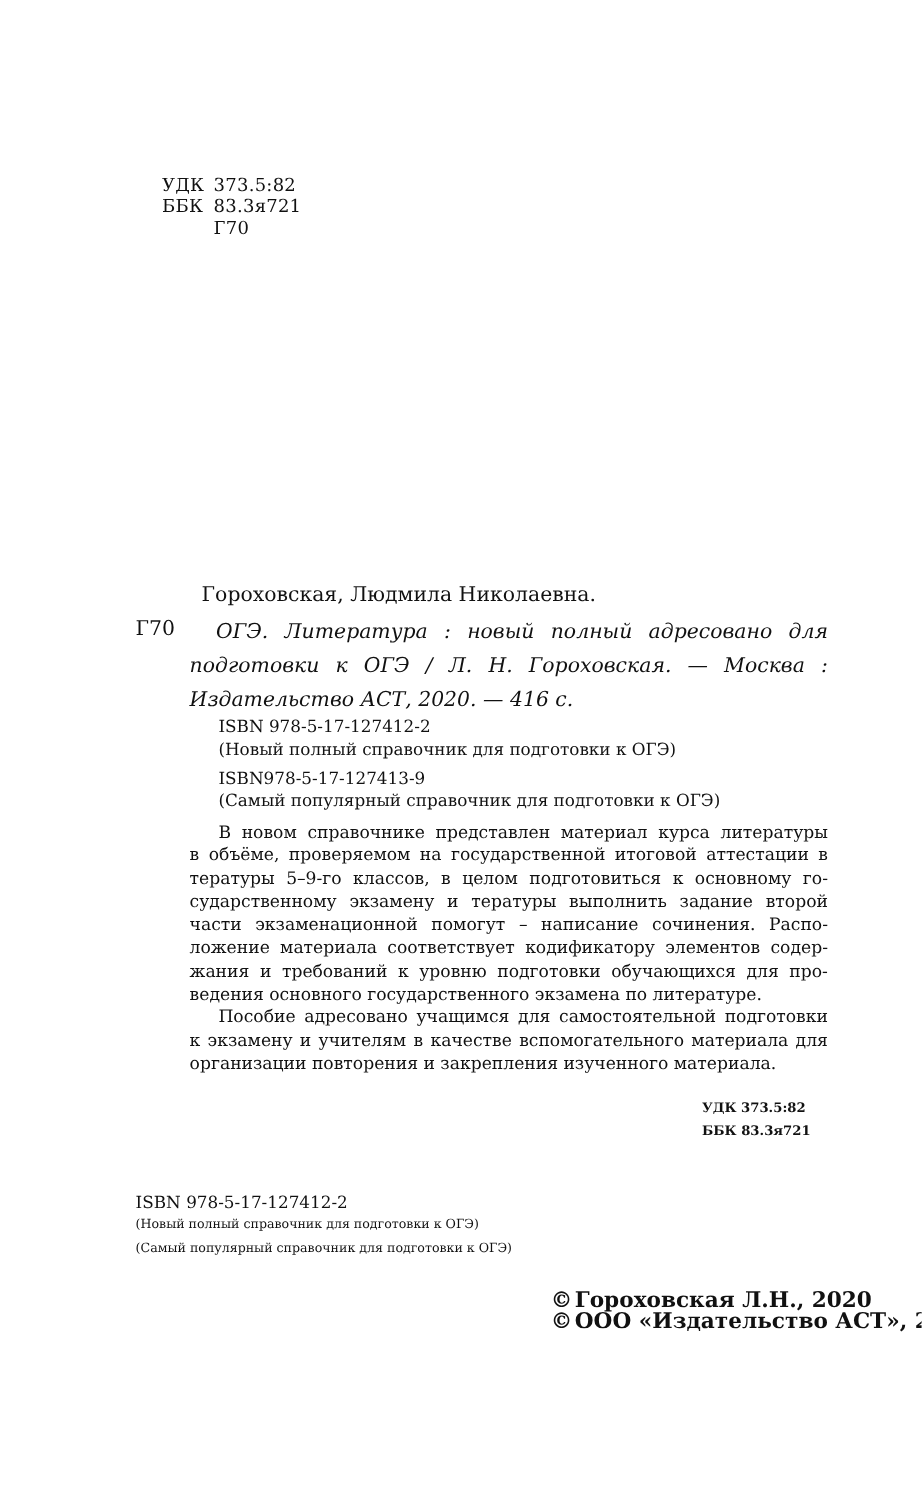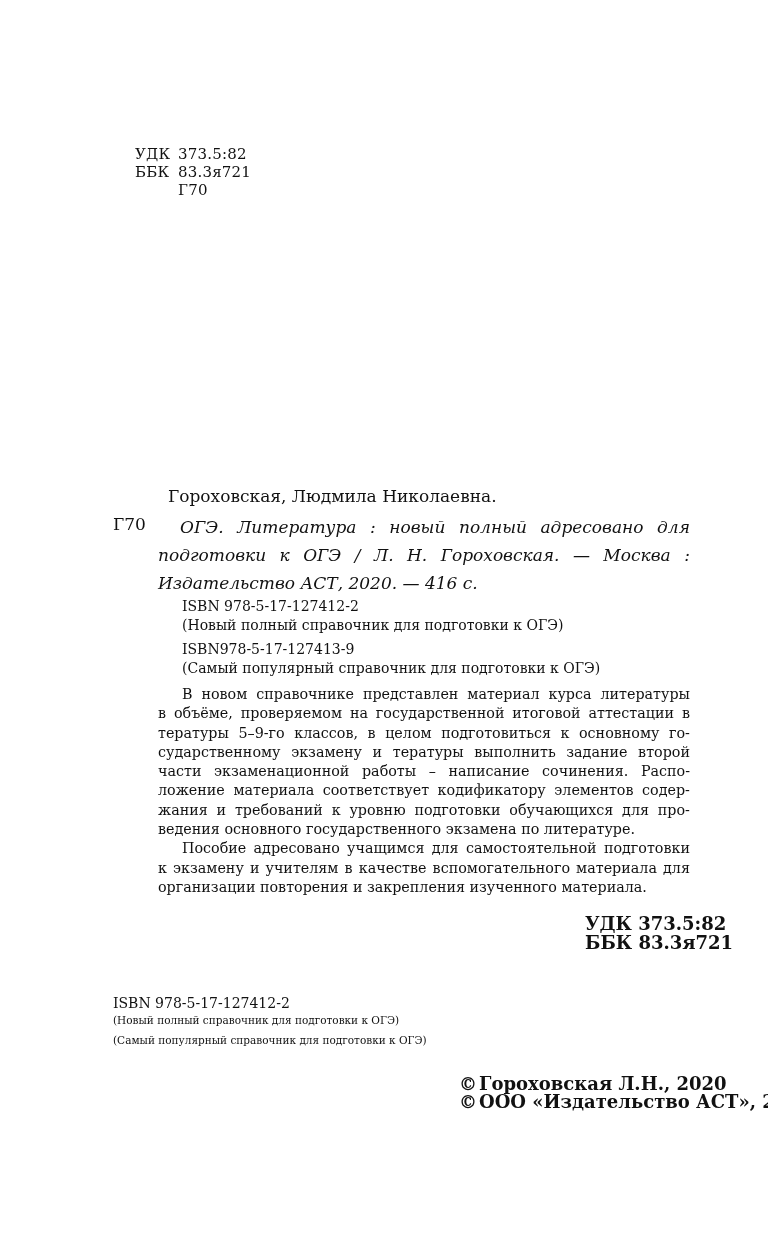--- a/index.html
+++ b/index.html
@@ -78,21 +78,21 @@
       display: flex;
       justify-content: space-between;
       white-space: nowrap;
     }
     .annotation .line.last { justify-content: flex-start; }
     .annotation .indent { padding-left: 24px; }
 
     .udk-right {
       left: 585px;
       top: 914px;
-      font-size: 18px;
+      font-size: 11px;
       font-weight: bold;
       line-height: 19px;
       white-space: nowrap;
     }
 
     .isbn-bottom {
       left: 113px;
       top: 994px;
       white-space: nowrap;
     }
@@ -200,21 +200,21 @@
       <span>экзамену</span>
       <span>и</span>
       <span>тературы</span>
       <span>выполнить</span>
       <span>задание</span>
       <span>второй</span>
     </div>
   <div class="line">
       <span>части</span>
       <span>экзаменационной</span>
-      <span>работы</span>
+      <span>помогут</span>
       <span>–</span>
       <span>написание</span>
       <span>сочинения.</span>
       <span>Распо-</span>
     </div>
   <div class="line">
       <span>ложение</span>
       <span>материала</span>
       <span>соответствует</span>
       <span>кодификатору</span>

